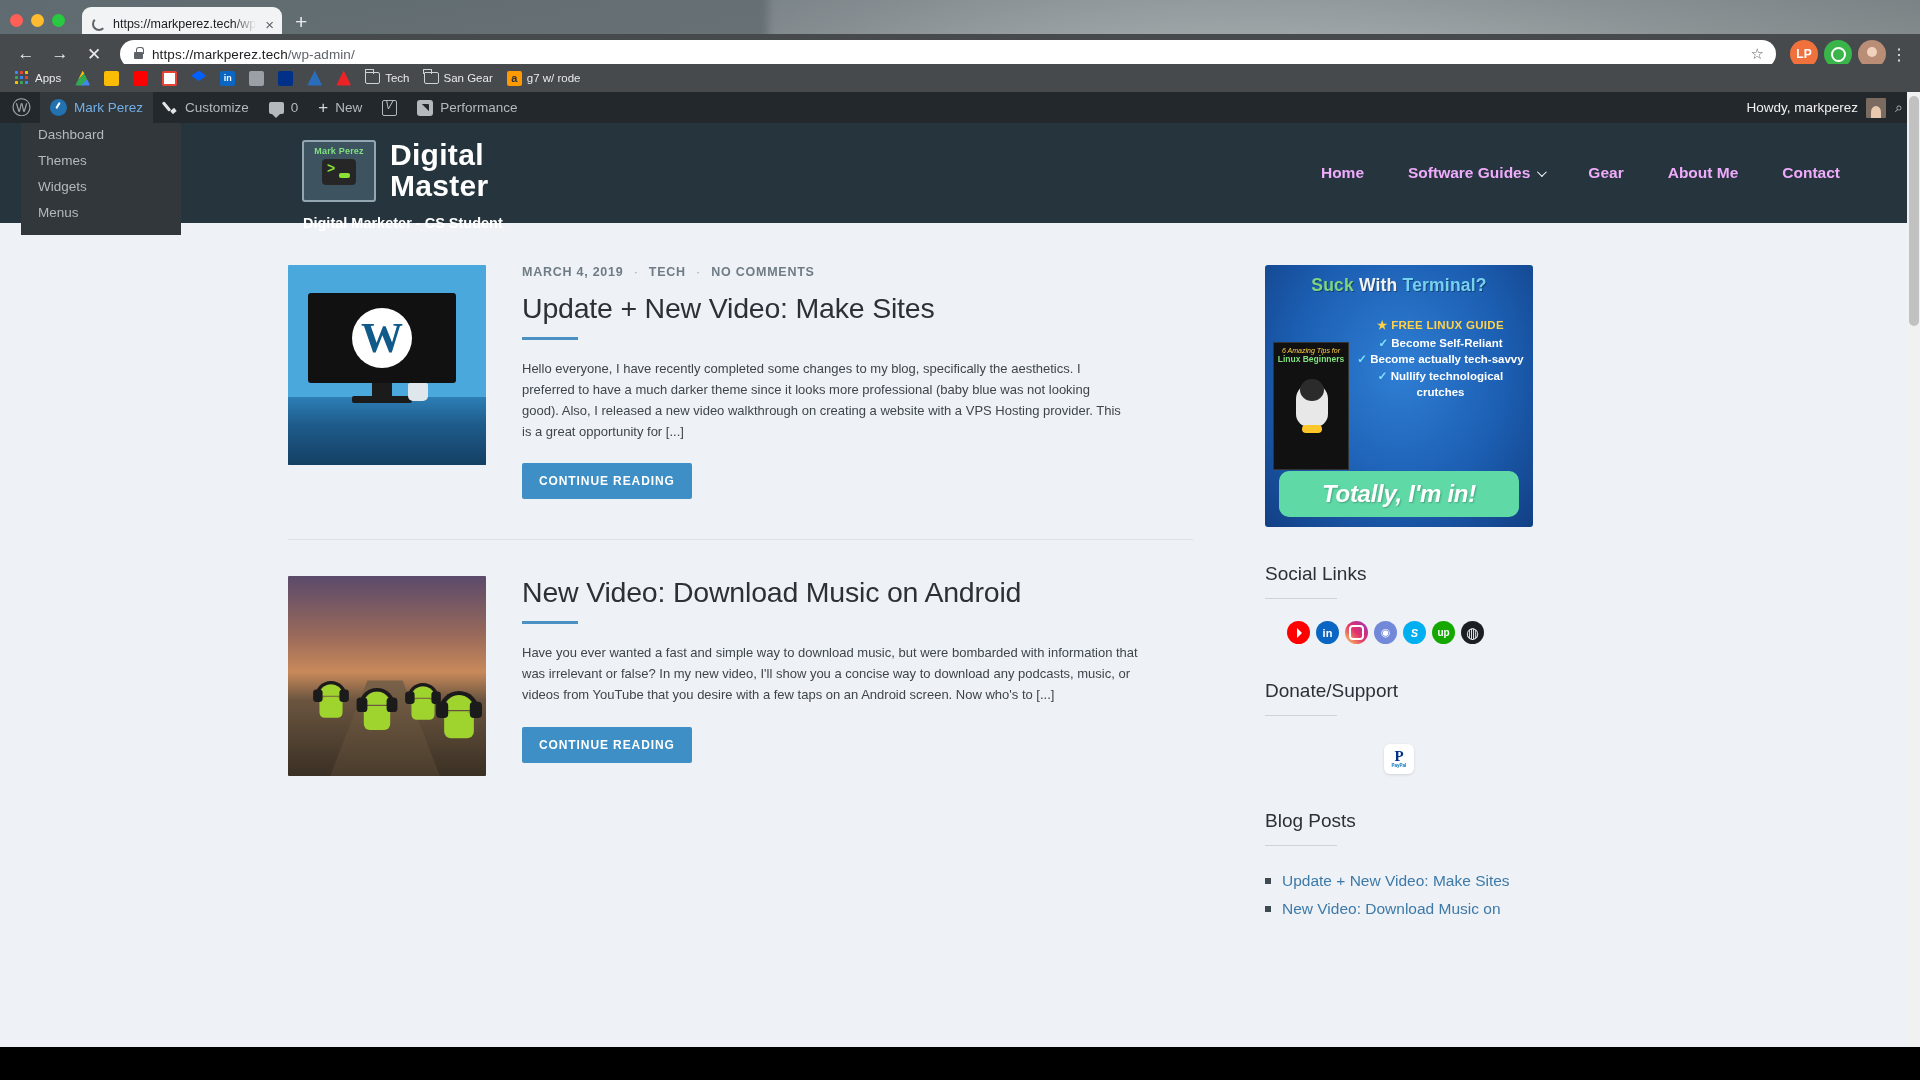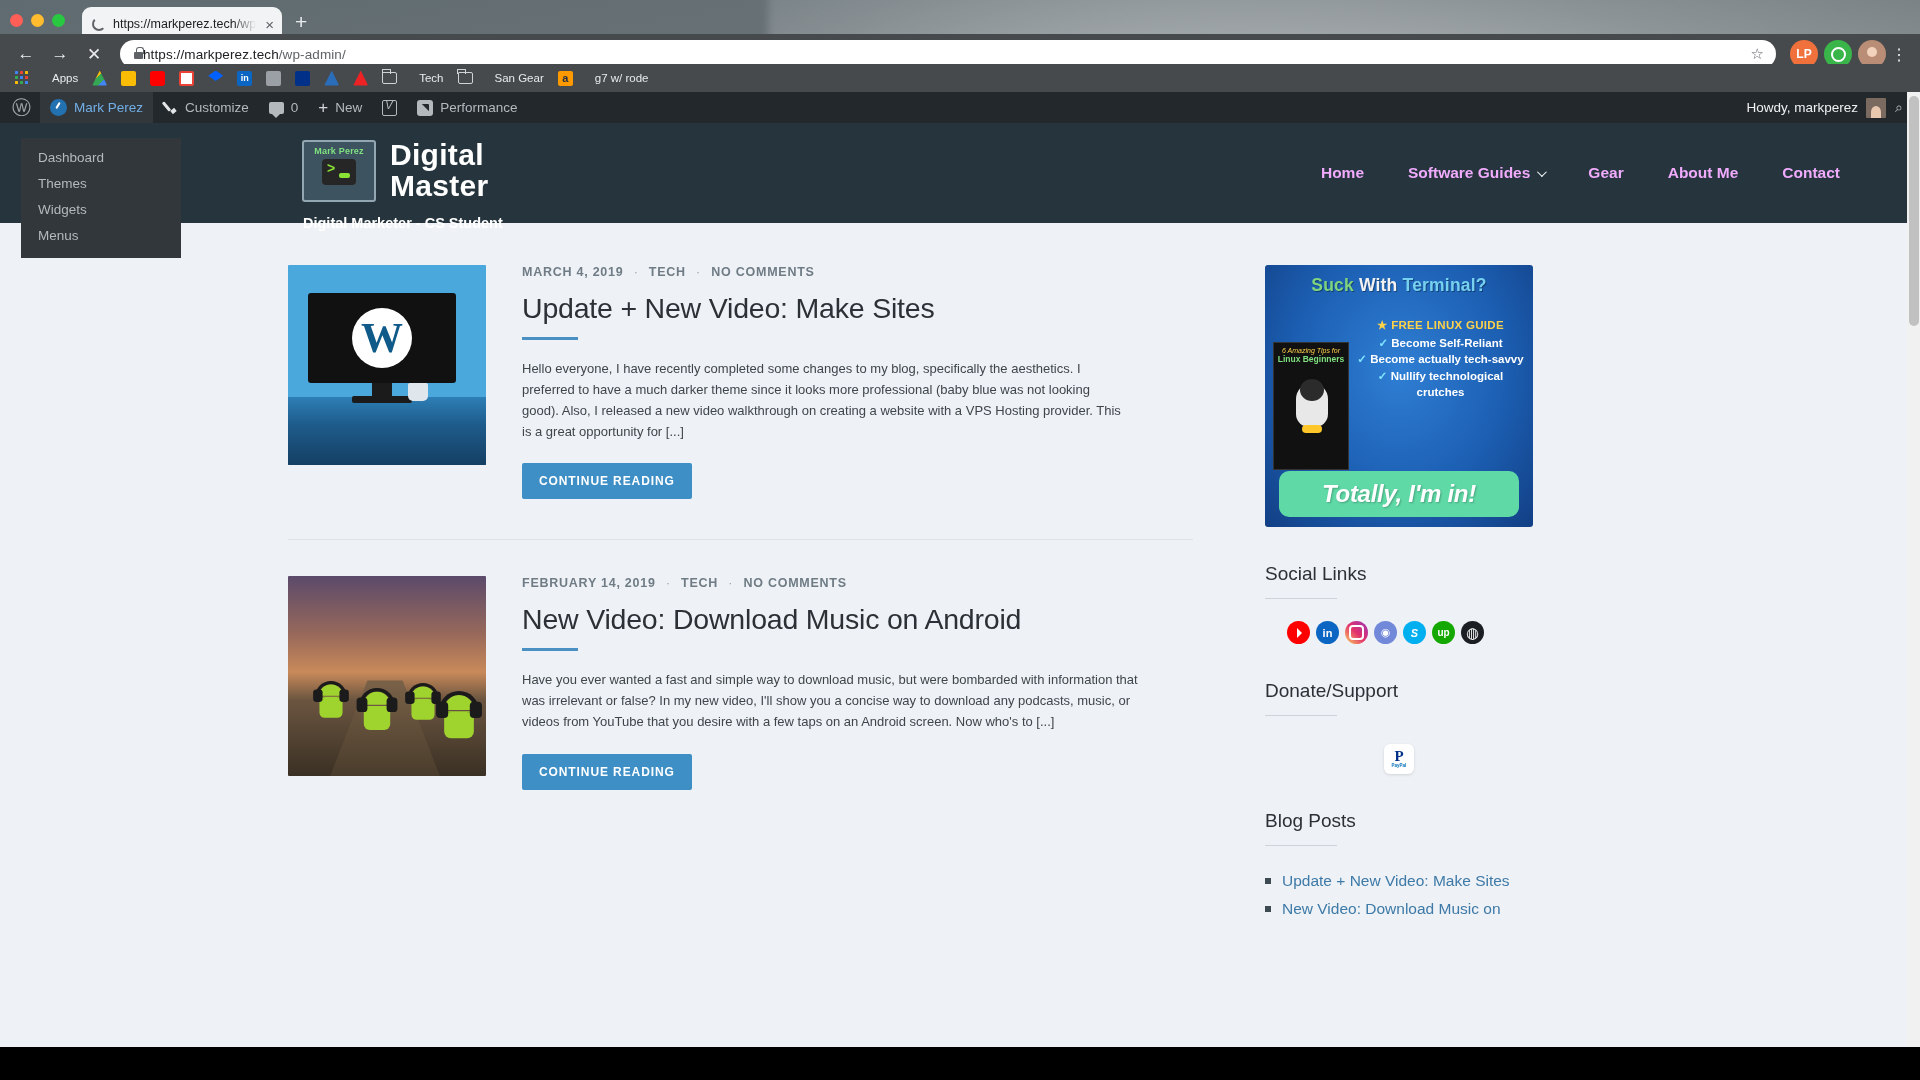--- a/index.html
+++ b/index.html
@@ -54,41 +54,41 @@
 
   
   .toolbar {
     position:absolute; left:0; top:34px; width:1920px; height:40px;
     background:#474a4d;
     display:flex; align-items:center; padding:0 10px; gap:2px;
   }
   .navbtn { width:32px;height:32px;display:flex;align-items:center;justify-content:center;color:#e8eaed;font-size:17px; }
   .omnibox {
     flex:1 1 auto; height:28px; margin:12px 8px; background:#fff; border-radius:14px;
-    display:flex; align-items:center; padding:0 14px; position:relative;
+    display:flex; align-items:center; padding:0 14px; gap:9px; position:relative;
   }
   .lock { width:9px;height:7px;background:#5f6368;border-radius:1px;position:relative;margin-top:3px; }
   .lock::before{content:"";position:absolute;left:1.5px;top:-5px;width:6px;height:6px;border:1.6px solid #5f6368;border-bottom:none;border-radius:3px 3px 0 0;}
   .url { font-size:13.5px; color:#5f6368; letter-spacing:.1px; }
   .url b { color:#202124; font-weight:400; }
   .star { position:absolute; right:12px; top:5px; color:#5f6368; font-size:15px; }
   .tb-icon { width:28px;height:28px;border-radius:50%;display:flex;align-items:center;justify-content:center;margin-left:4px;flex:0 0 auto; }
   .ic-orange{background:#f0713c;color:#fff;font-size:12px;font-weight:bold;}
   .ic-green{background:#3ab54a;}
   .ic-green::after{content:"";width:11px;height:11px;border-radius:50%;border:2.5px solid #fff;display:block;}
   .ic-avatar{ background:#b98d76; overflow:hidden; }
   .ic-avatar::after{content:"";display:block;width:10px;height:10px;border-radius:50%;background:#f2d2bd;margin-top:-4px;}
   .kebab{color:#e8eaed;font-size:16px;letter-spacing:0;line-height:5px;width:22px;text-align:center;}
 
   
   .bookmarks {
     position:absolute; left:0; top:64px; width:1920px; height:28px;
     background:#474a4d; display:flex; align-items:center; padding-left:8px; gap:0;
   }
-  .bm { display:flex; align-items:center; gap:22px; padding:2px 7px; color:#e8eaed; font-size:11.5px; white-space:nowrap;}
+  .bm { display:flex; align-items:center; gap:5px; padding:2px 7px; color:#e8eaed; font-size:11.5px; white-space:nowrap;}
   .bmicon { width:15px;height:15px;border-radius:2px;flex:0 0 auto;display:block; }
   .bm-apps{ display:grid;grid-template-columns:repeat(3,3px);grid-template-rows:repeat(3,3px);gap:2px; }
   .bm-apps i{display:block;width:3px;height:3px;border-radius:.5px;}
   .folder {
     width:15px;height:12px;border:1.5px solid #cfd3d6;border-radius:1px 2px 2px 2px;position:relative;flex:0 0 auto;
   }
   .folder::before{content:"";position:absolute;left:-1.5px;top:-4px;width:7px;height:4px;border:1.5px solid #cfd3d6;border-bottom:none;border-radius:1px 1px 0 0;}
 
   
   #viewport {
@@ -117,21 +117,21 @@
   .perfcube{width:16px;height:16px;background:#b4b9be;border-radius:3px;position:relative;}
   .perfcube::after{content:"";position:absolute;left:4px;top:4px;width:8px;height:8px;background:#23282d;border-radius:1px;clip-path:polygon(0 0,100% 0,100% 100%);}
   .wpright { margin-left:auto; display:flex; align-items:center; gap:0; padding-right:8px; }
   .howdy { color:#f0f0f1; font-size:13.5px; padding-right:8px; }
   .avatar-sm { width:20px;height:20px;background:#7a6a5f;border-radius:1px;overflow:hidden;position:relative;}
   .avatar-sm::after{content:"";position:absolute;left:5px;top:8px;width:10px;height:12px;border-radius:50% 50% 0 0;background:#e8c9b0;}
   .searchglass{ width:26px;text-align:center;color:#b4b9be;font-size:14px;}
 
   
   .wpdrop {
-    position:absolute; left:21px; top:46px; width:160px; background:#32373c;
+    position:absolute; left:21px; top:23px; width:160px; background:#32373c;
     padding:6px 0 10px; z-index:39;
   }
   .wpdrop a { display:block; color:#b4b9be; font-size:13.5px; padding:5.5px 0 5.5px 17px; text-decoration:none; }
 
   
   .siteheader {
     background:#26353d; height:100px; display:flex; align-items:center;
     padding:0 58px 0 0; position:relative;
   }
   .brand { display:flex; align-items:center; gap:14px; margin-left:302px; margin-top:-4px;}
@@ -461,27 +461,20 @@
               </div>
             <div class="droid" style="left:156px;top:122px;transform:scale(1.35)">
                 <span class="head"></span>
                 <span class="body"></span>
                 <span class="hp"></span>
                 <span class="ear-l"></span>
                 <span class="ear-r"></span>
               </div>
           </div>
           <div class="postbody">
-            <div class="meta">
-              <span>FEBRUARY 14, 2019</span>
-              <span class="sep">·</span>
-              <span>TECH</span>
-              <span class="sep">·</span>
-              <span>NO COMMENTS</span>
-            </div>
             <a class="posttitle" style="text-decoration:none;display:block">New Video: Download Music on Android</a>
             <div class="rule"></div>
             <div class="excerpt" style="max-width:620px">Have you ever wanted a fast and simple way to download music, but were bombarded with information that was irrelevant or false? In my new video, I'll show you a concise way to download any podcasts, music, or videos from YouTube that you desire with a few taps on an Android screen. Now who's to [...]</div>
             <button class="crbtn">CONTINUE READING</button>
           </div>
         </div>
 
       </div>
 
       <div class="sidebar">

